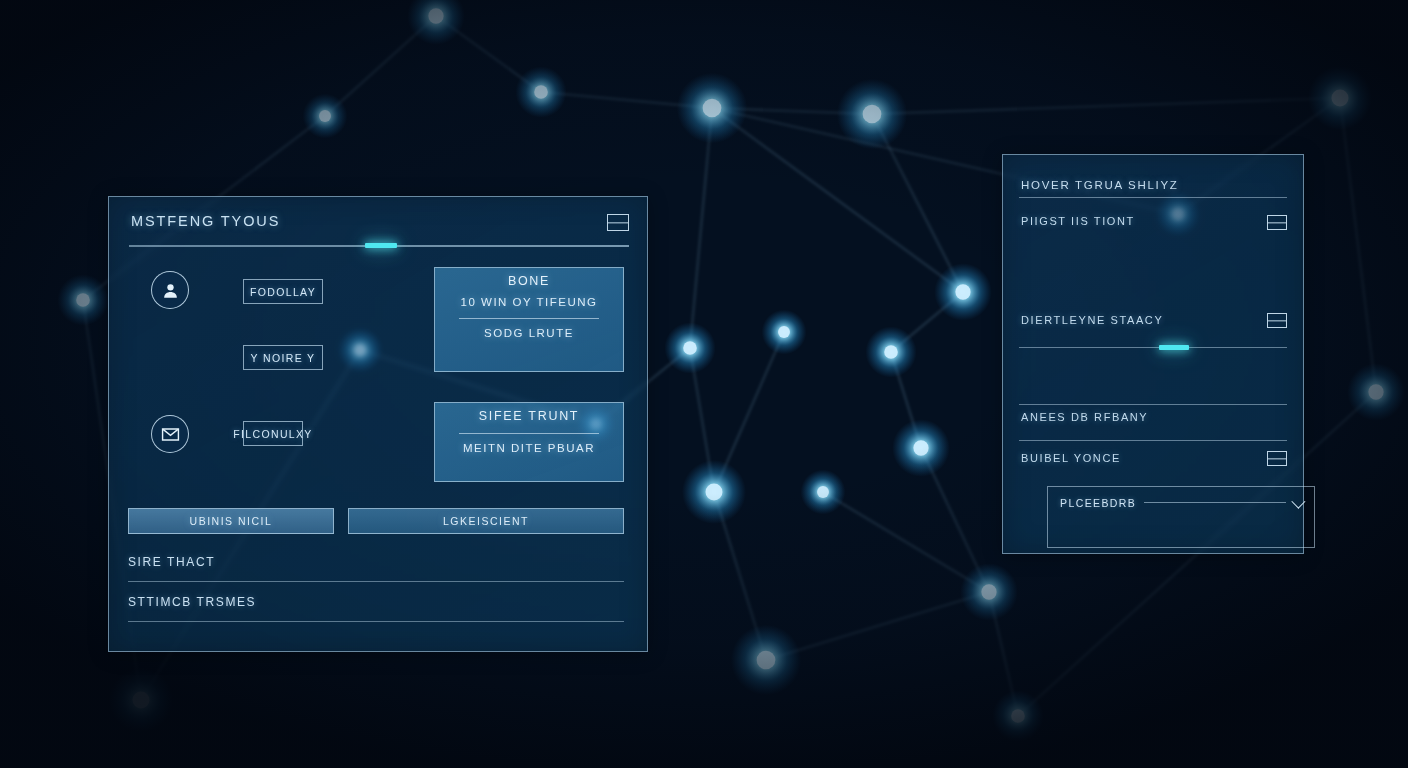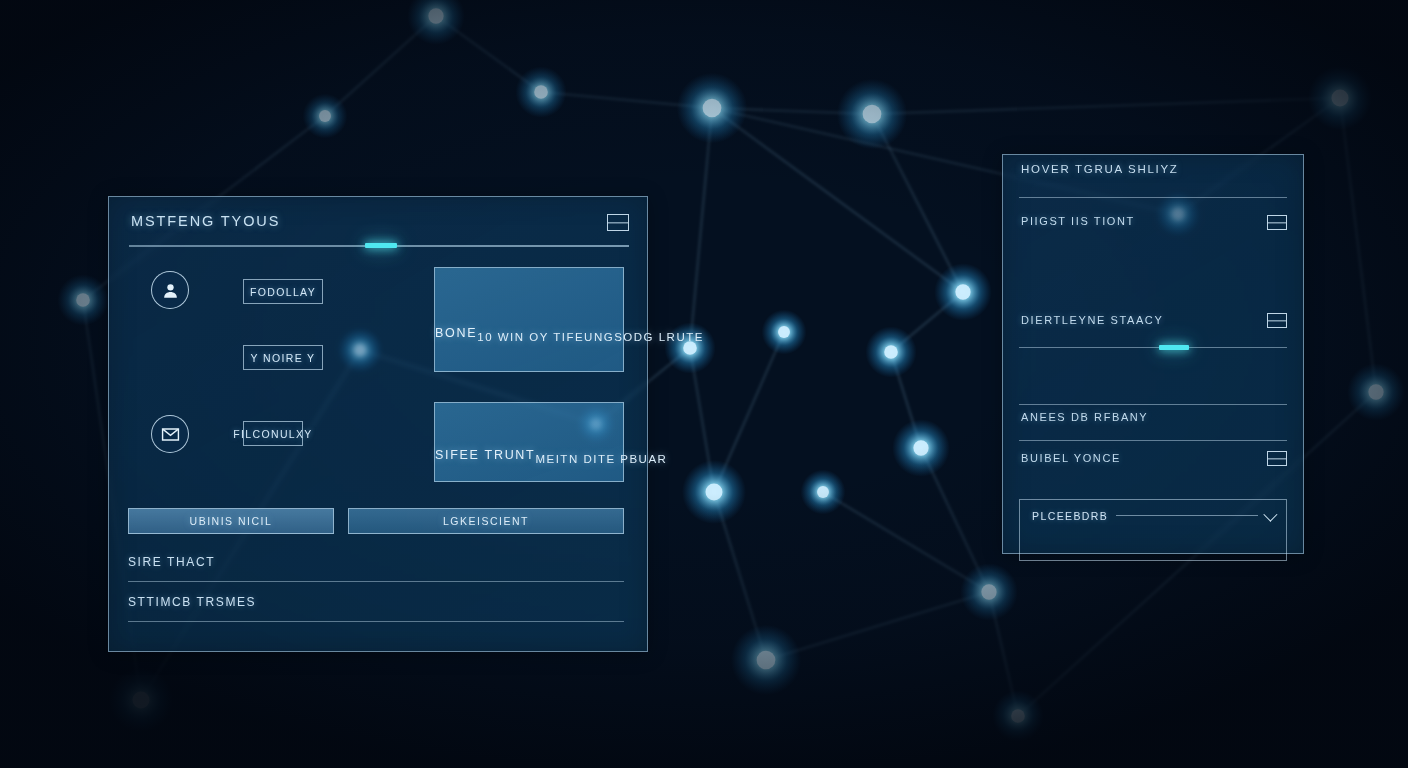--- a/index.html
+++ b/index.html
@@ -76,22 +76,22 @@
     display: flex; align-items: center; justify-content: center;
     font-size: 10.5px; letter-spacing: 1.35px;
     color: #d3e8f7; text-shadow: 0 0 5px rgba(150,210,250,0.5);
     background: rgba(14,58,96,0.18);
   }
 
   .card {
     position: absolute;
     border: 1px solid rgba(200,226,243,0.60);
     background: linear-gradient(160deg, rgba(62,140,190,0.62) 0%, rgba(48,124,176,0.58) 100%);
-    display: flex; flex-direction: row; align-items: center;
-    padding-top: 26px;
+    display: flex; flex-direction: column; align-items: center;
+    padding-top: 6px;
   }
   .card-line {
     font-size: 12.5px; letter-spacing: 1.7px; color: #e3f1fb;
     text-shadow: 0 0 7px rgba(170,220,255,0.6);
     text-align: center; white-space: nowrap;
   }
   .card-line.sub { font-size: 11.5px; letter-spacing: 1.5px; color: #dcedf9; margin-top: 8px; }
   .card-div {
     width: 74%; height: 1px; margin: 10px 0 0 0;
     background: rgba(222,240,252,0.6);
@@ -119,21 +119,21 @@
     display: flex; align-items: center;
   }
   .list-row span {
     font-size: 12px; letter-spacing: 1.6px; color: #c9e0f1;
     text-shadow: 0 0 6px rgba(150,210,250,0.45);
   }
 
   
   #right-panel { left: 1002px; top: 154px; width: 302px; height: 400px; }
   .rp-title {
-    position: absolute; left: 18px; top: 8px;
+    position: absolute; left: 18px; top: 24px;
     font-size: 11.5px; letter-spacing: 1.7px; color: #c6ddee;
     text-shadow: 0 0 6px rgba(150,210,250,0.5);
   }
   .rp-rule {
     position: absolute; left: 16px; width: 268px; height: 1px;
     background: rgba(196,222,240,0.48);
   }
   .rp-label {
     position: absolute; left: 18px;
     font-size: 11px; letter-spacing: 1.6px; color: #c2dbed;
@@ -332,21 +332,21 @@
     <div class="thumb" style="left:156px; top:190px; width:30px;"></div>
 
 
     <div class="rp-rule" style="top:249px;"></div>
     <div class="rp-label" style="top:256px;">ANEES DB RFBANY</div>
     <div class="rp-rule" style="top:285px;"></div>
 
     <div class="rp-label" style="top:297px;">BUIBEL YONCE</div>
     <div class="rows-icon rp-icon" style="top:296px;"></div>
 
-    <div class="rp-select-group" style="top:344px;">
+    <div class="rp-select-group" style="top:331px;margin-left:28px;">
       <div class="rp-select">
         <span>PLCEEBDRB</span>
         <span class="sel-rule"></span>
         <span class="caret"></span>
       </div>
     </div>
   </div>
 
 </div>
 

